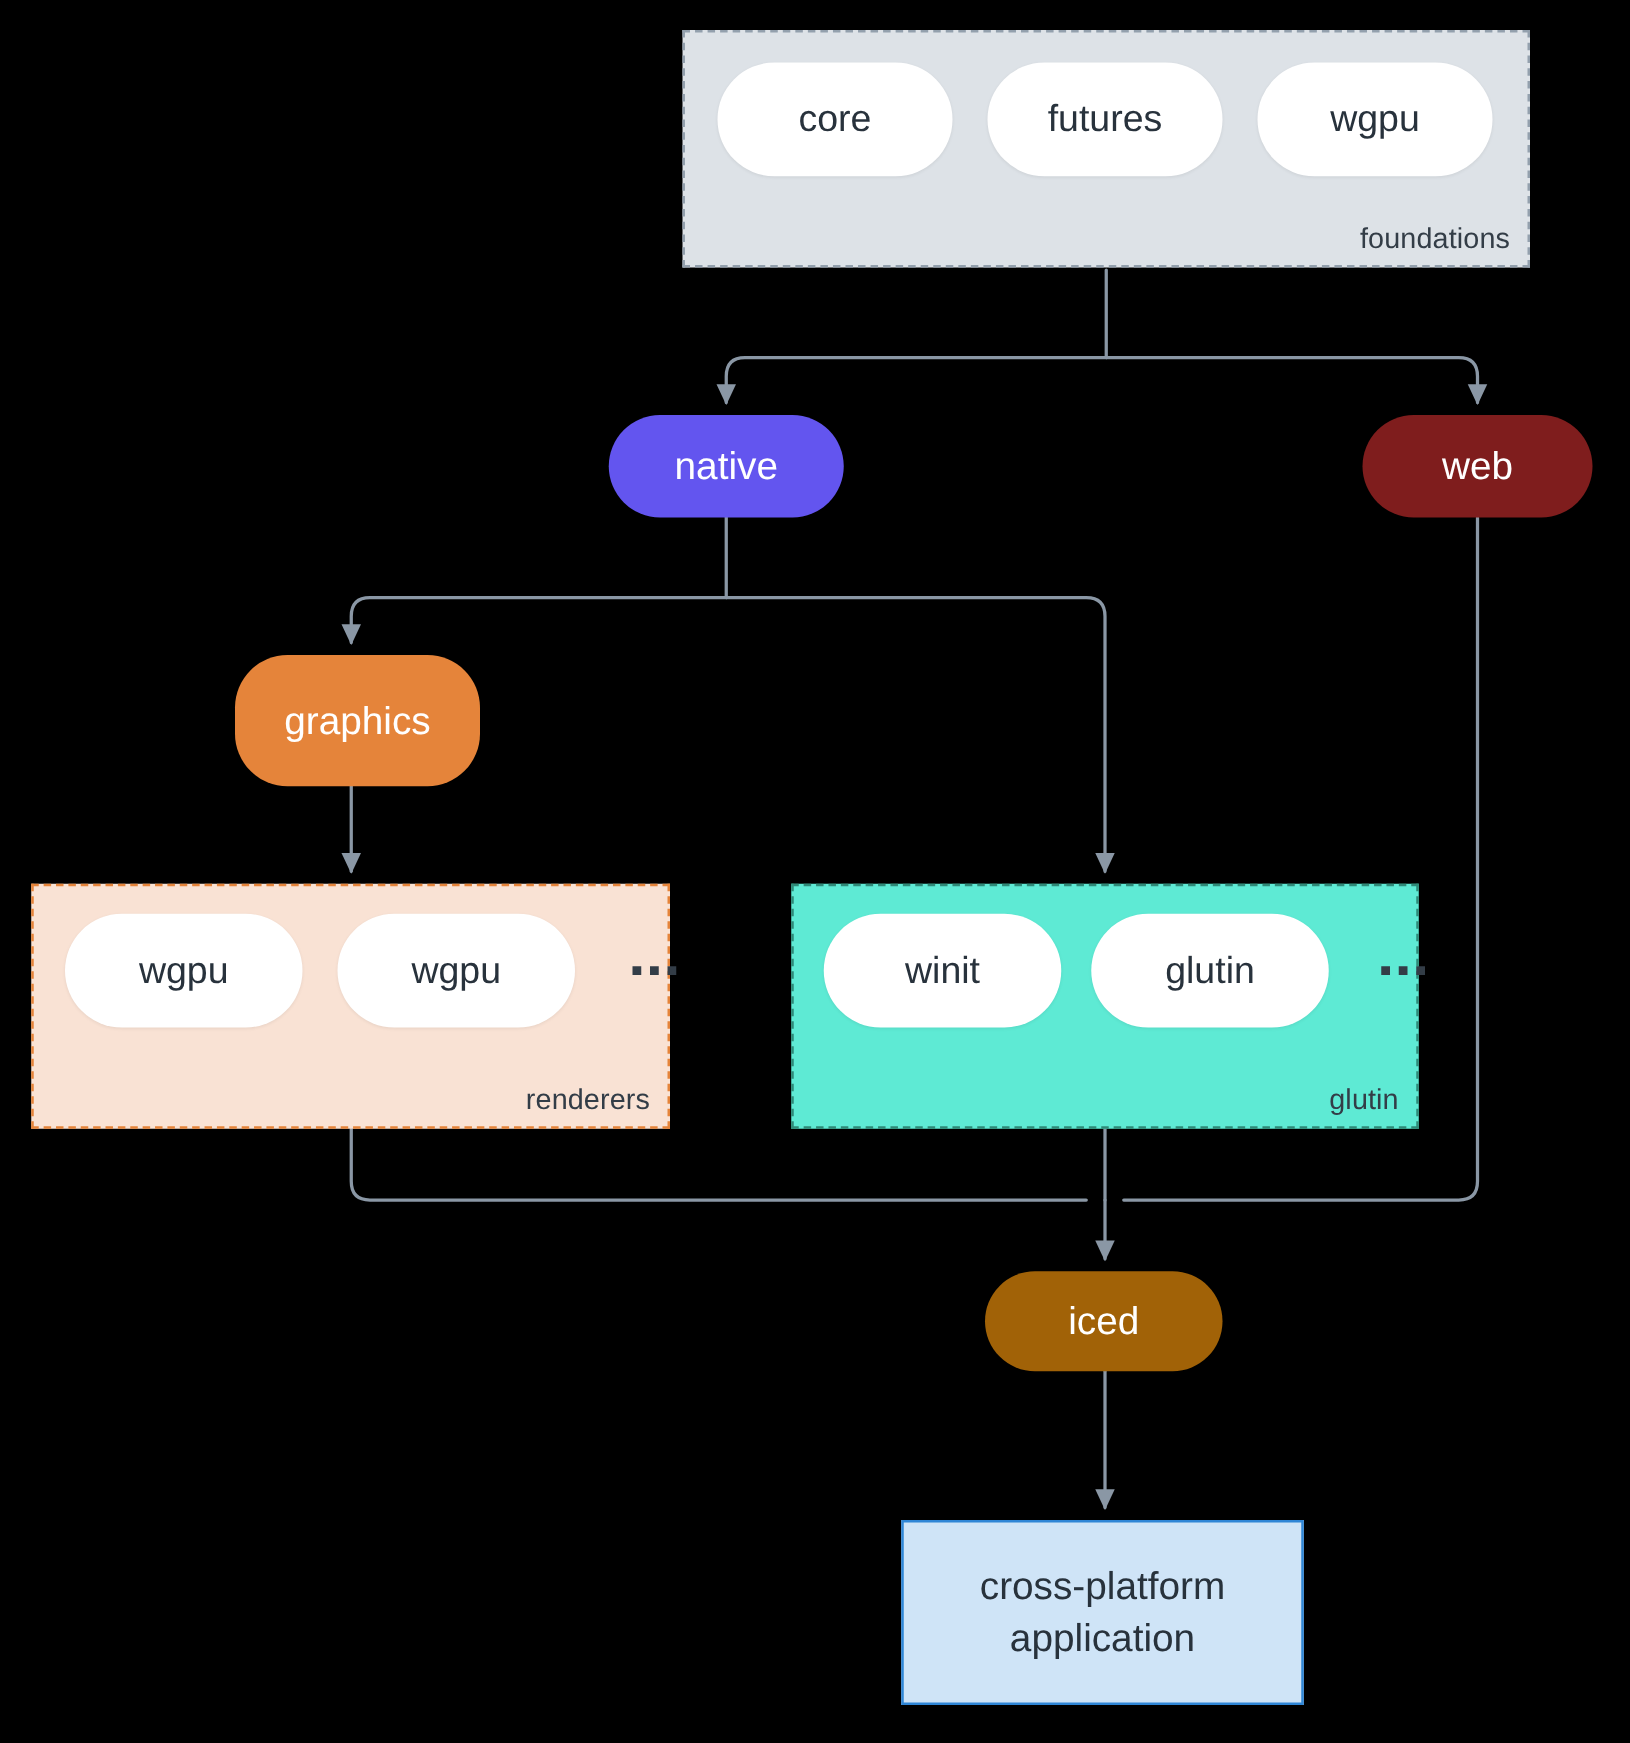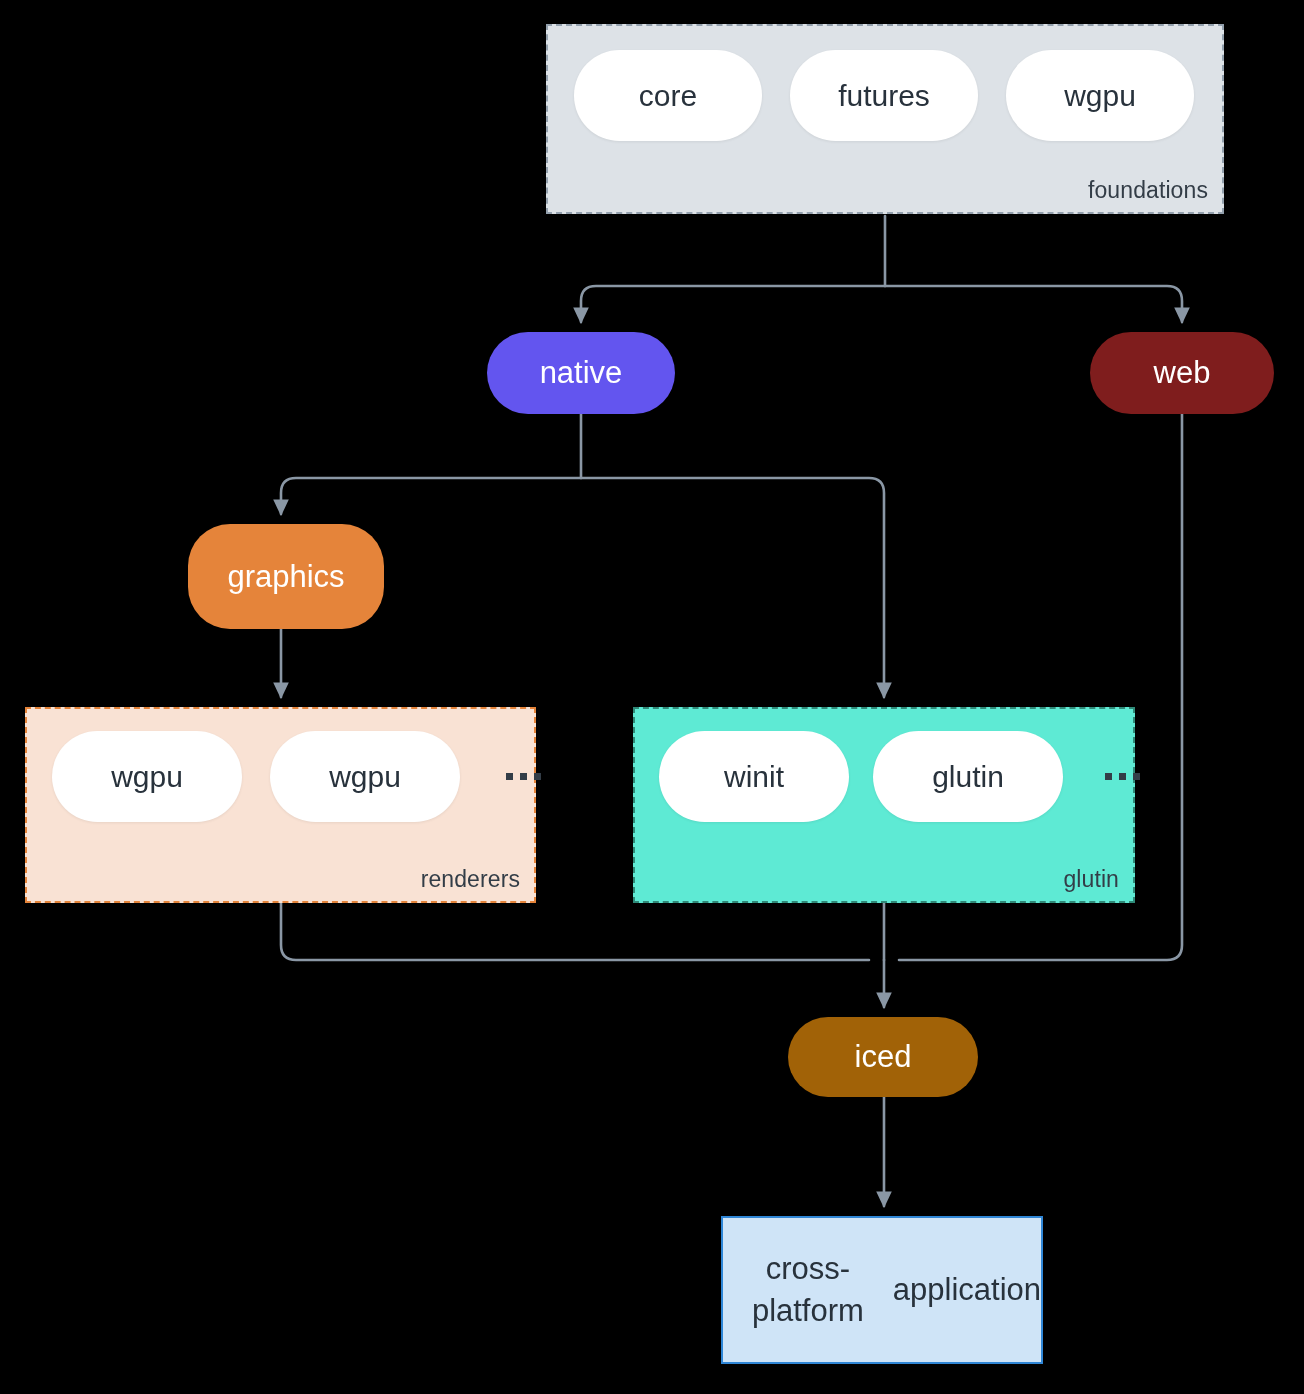--- a/index.html
+++ b/index.html
@@ -165,21 +165,21 @@
   #node-application {
     position: absolute;
     left: 721px;
     top: 1216px;
     width: 322px;
     height: 148px;
     background: #cfe4f7;
     border: 2px solid #2f86d6;
     box-sizing: border-box;
     display: flex;
-    flex-direction: row;
+    flex-direction: column;
     align-items: center;
     justify-content: center;
     color: #28323c;
     font-size: 31px;
     line-height: 1.35;
     text-align: center;
   }
 </style>
 </head>
 <body>

